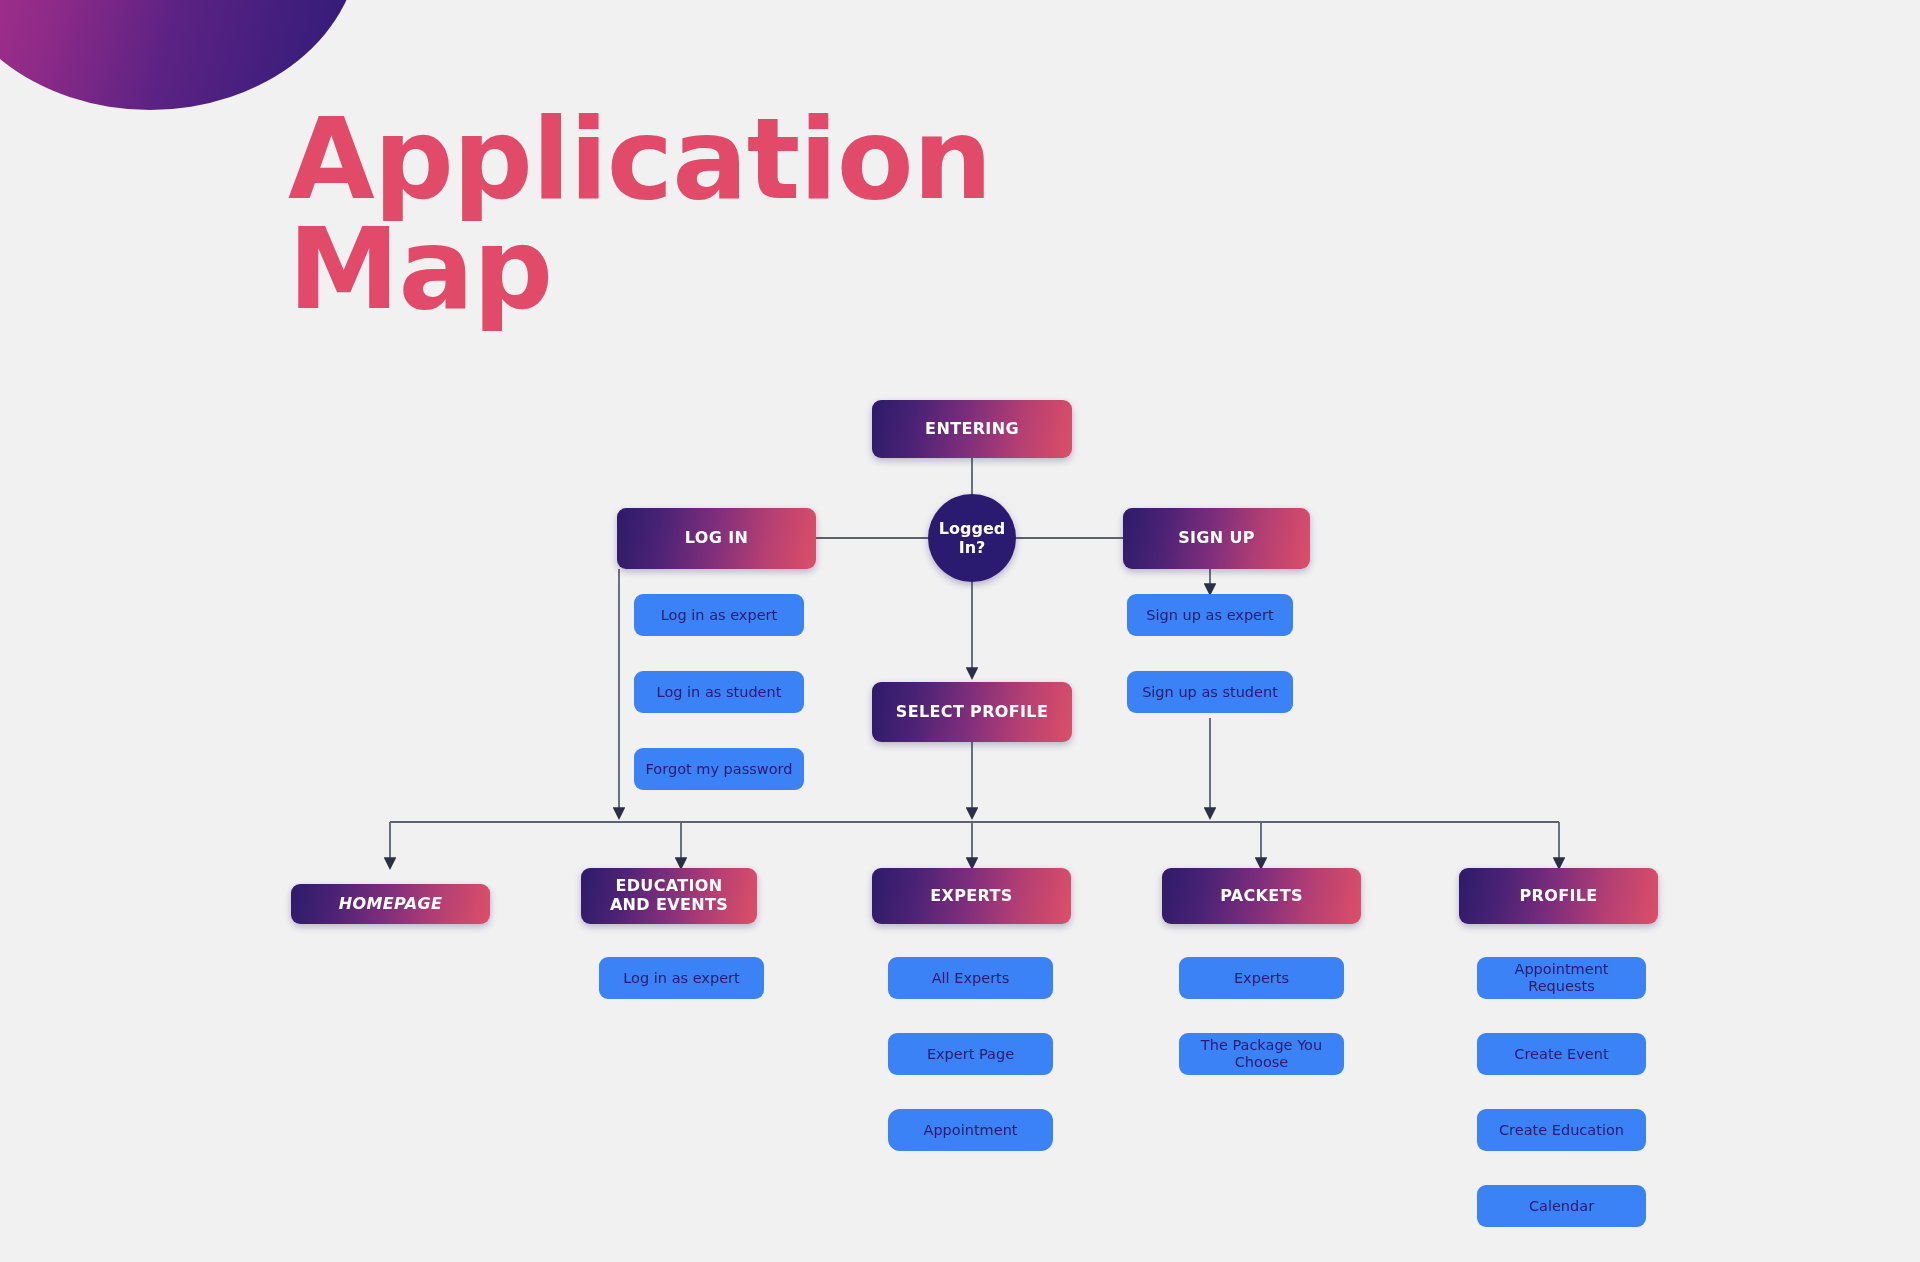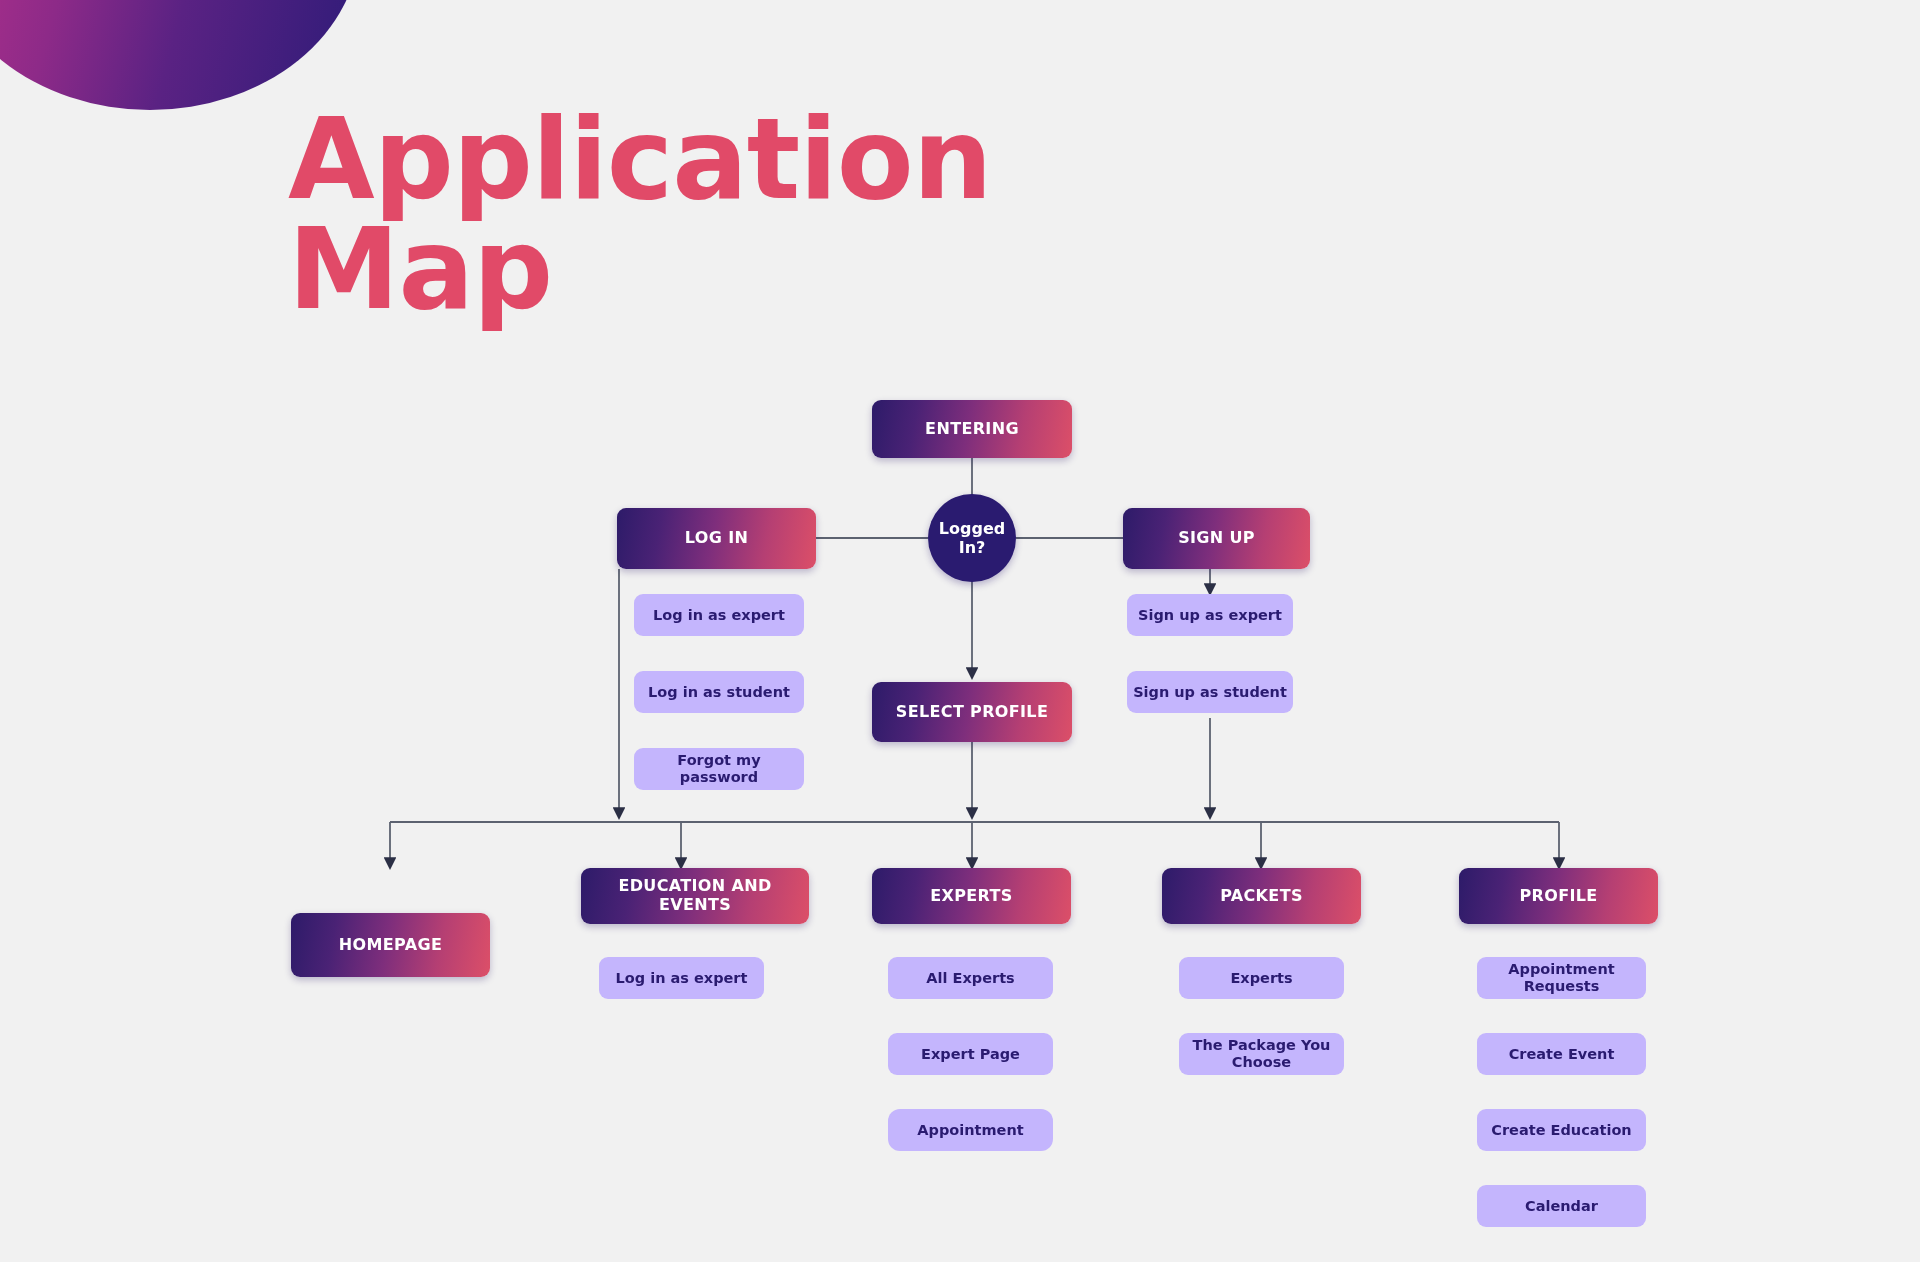--- a/index.html
+++ b/index.html
@@ -66,24 +66,24 @@
     text-align: center;
     box-shadow: 0 3px 7px rgba(45, 27, 105, 0.28);
     box-sizing: border-box;
     padding: 4px 17px;
     line-height: 1.18;
   }
 
   .chip {
     position: absolute;
     border-radius: 9px;
-    background: #c4b5fd;
+    background: #3b82f6;
     color: #2a1b70;
     font-size: 14.5px;
-    font-weight: bold;
+    font-weight: normal;
     display: flex;
     align-items: center;
     justify-content: center;
     text-align: center;
     box-sizing: border-box;
     padding: 3px 2px;
     line-height: 1.15;
   }
 
   .decision {
@@ -172,25 +172,25 @@
   <span>Sign up as expert</span>
 </div>
 <div class="chip" style="left:1127px; top:671px; width:166px; height:42px;">
   <span>Sign up as student</span>
 </div>
 
 <div class="node" style="left:872px; top:682px; width:200px; height:60px;">
   <span>SELECT PROFILE</span>
 </div>
 
-<div class="node" style="left:291px; top:913px; width:199px; height:64px;">
+<div class="node" style="left:291px; top:884px; width:199px; height:40px;font-style:italic;">
   <span>HOMEPAGE</span>
 </div>
 
-<div class="node" style="left:581px; top:868px; width:228px; height:56px;">
+<div class="node" style="left:581px; top:868px; width:176px; height:56px;">
   <span>EDUCATION AND EVENTS</span>
 </div>
 <div class="chip" style="left:599px; top:957px; width:165px; height:42px;">
   <span>Log in as expert</span>
 </div>
 
 <div class="node" style="left:872px; top:868px; width:199px; height:56px;">
   <span>EXPERTS</span>
 </div>
 <div class="chip" style="left:888px; top:957px; width:165px; height:42px;">

